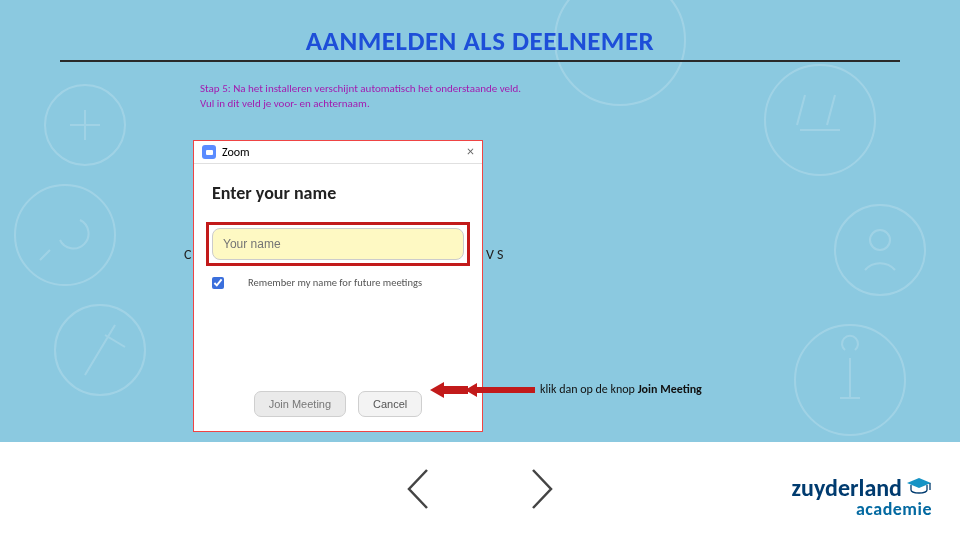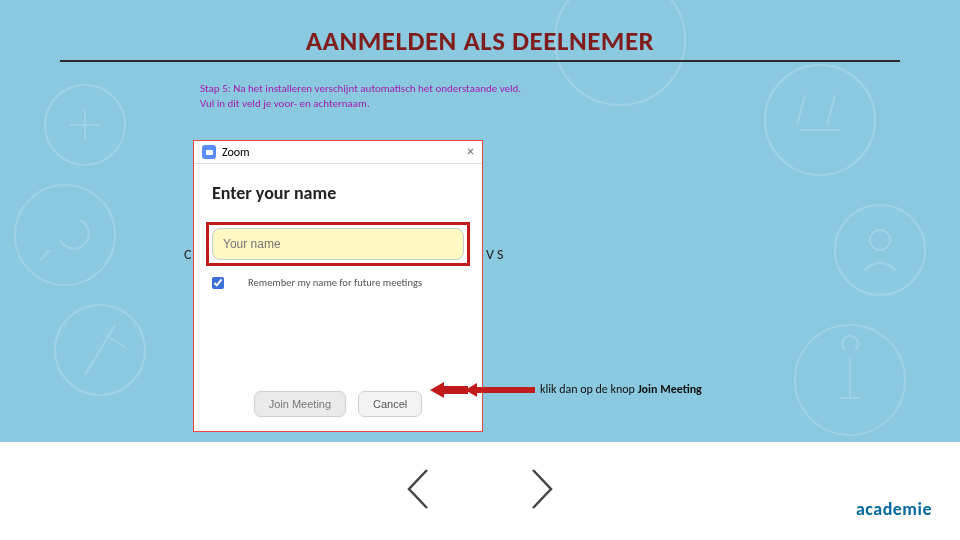--- a/index.html
+++ b/index.html
@@ -30,21 +30,21 @@
   .bg-icons svg { position: absolute; stroke: #fff; fill: none; stroke-width: 2; }
   .title {
     position: absolute;
     top: 24px;
     left: 0;
     width: 960px;
     text-align: center;
     font-size: 27px;
     font-weight: 700;
     letter-spacing: 0.5px;
-    color: #7f1d1d;
+    color: #1d4ed8;
     z-index: 3;
   }
   .title-rule {
     position: absolute;
     top: 60px;
     left: 60px;
     width: 840px;
     height: 0;
     border-top: 2px solid #2a2a2a;
     z-index: 3;
@@ -293,15 +293,25 @@
           <polyline points="26,4 8,23 26,42"></polyline>
         </svg>
     </span>
     <span class="nav-arrow">
       <svg width="34" height="46">
           <polyline points="8,4 26,23 8,42"></polyline>
         </svg>
     </span>
   </div>
   <div class="logo">
+    <div class="row1">
+      <span>zuyderland</span>
+      <span class="cap-icon">
+        <svg width="26" height="20" viewBox="0 0 26 20">
+          <path d="M13 2 L25 7 L13 12 L1 7 Z" fill="#1593c5"></path>
+          <path d="M5 9 v5 a8 3 0 0 0 16 0 v-5" fill="none" stroke="#003b6f" stroke-width="1.3"></path>
+          <line x1="24" y1="7" x2="24" y2="14" stroke="#003b6f" stroke-width="1.3"></line>
+        </svg>
+      </span>
+    </div>
     <div class="row2">academie</div>
   </div>
 </div>
 
 </body></html>

